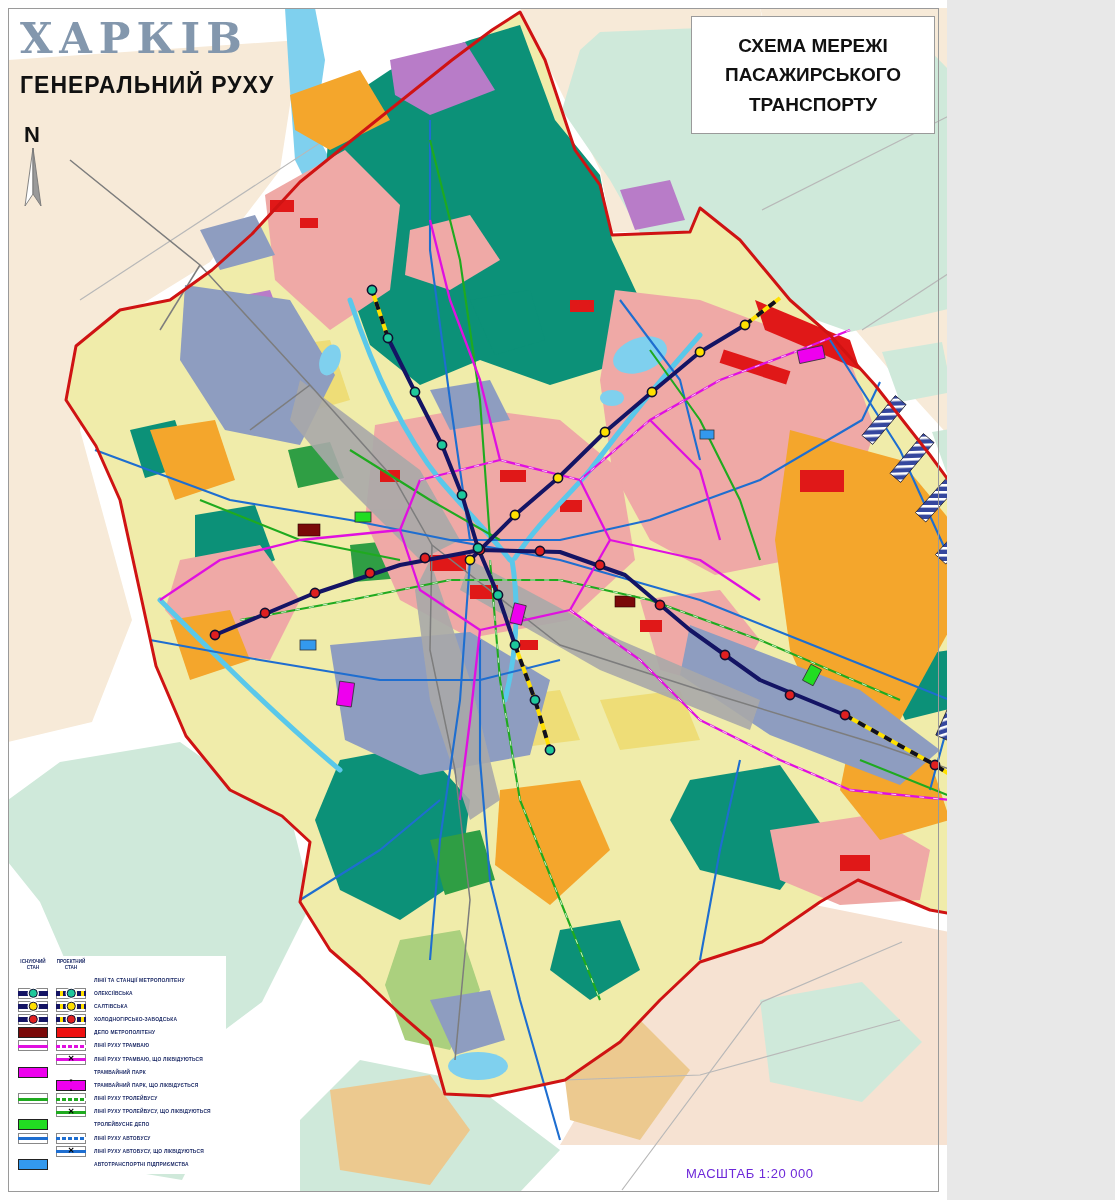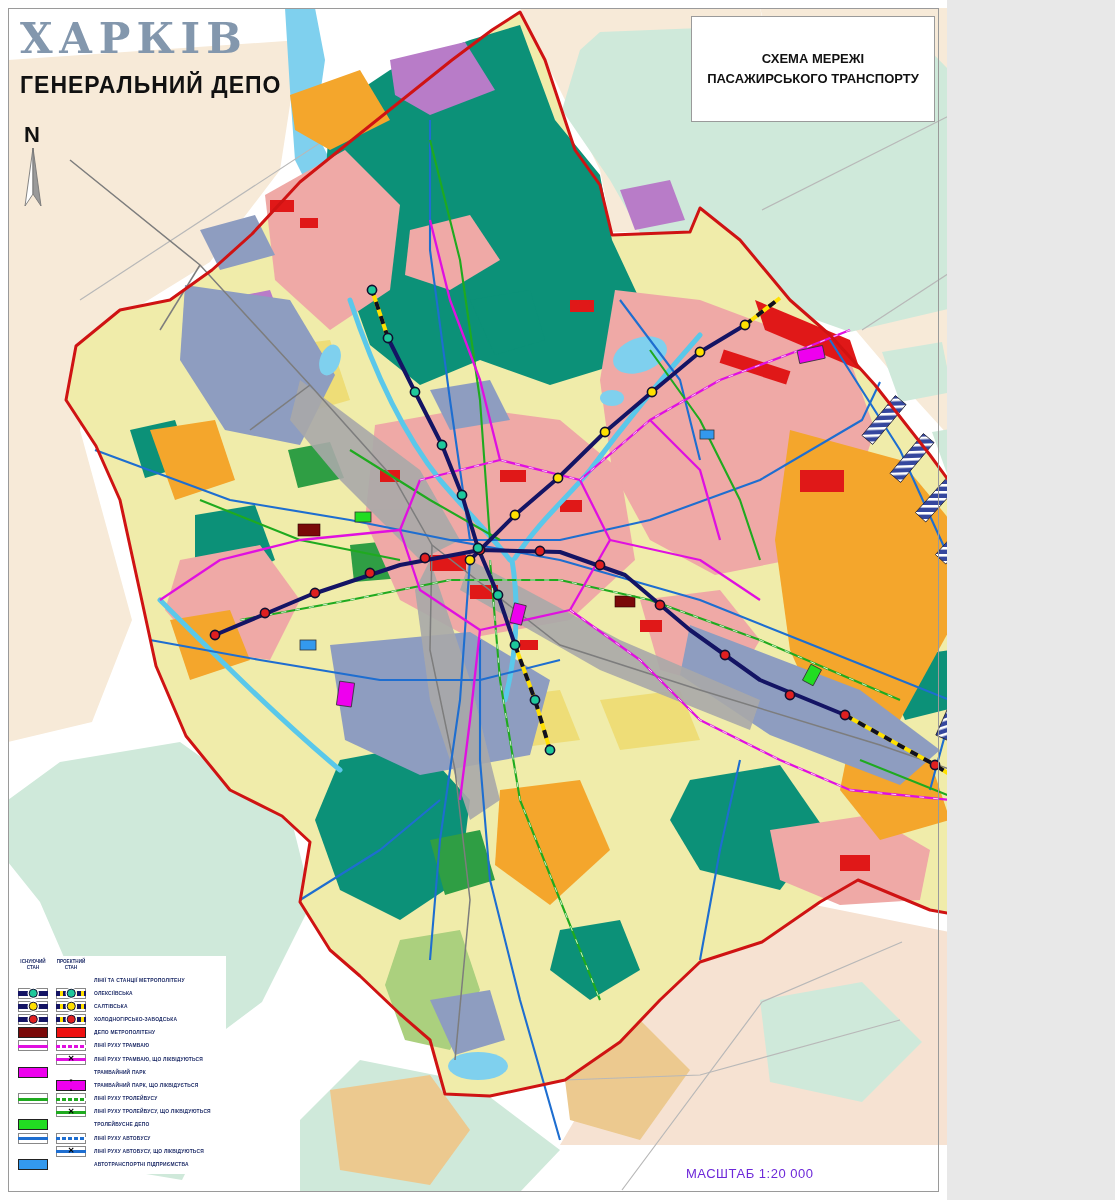--- a/index.html
+++ b/index.html
@@ -9,22 +9,22 @@
   .map-svg{position:absolute;inset:8px;width:1099px;height:1184px;z-index:1;}
 
   
   .title-block{position:absolute;left:20px;top:18px;z-index:40;}
   .city-title{font-family:"DejaVu Serif",serif;font-size:42px;font-weight:bold;letter-spacing:6px;
               color:#8397ad;line-height:1;}
   .plan-title{font-size:23px;font-weight:bold;color:#111;letter-spacing:1px;margin-top:12px;}
   .north{position:absolute;left:22px;top:122px;z-index:40;width:40px;text-align:left;}
   .north .n-label{font-size:22px;font-weight:bold;color:#111;margin-left:2px;}
   .scheme-box{position:absolute;right:12px;top:16px;width:226px;z-index:40;background:#fff;
-              border:1px solid #9a9a9a;padding:32px 8px;text-align:center;
-              font-size:13px;font-weight:bold;color:#111;line-height:1.55;}
+              border:1px solid #9a9a9a;padding:14px 8px;text-align:center;
+              font-size:19px;font-weight:bold;color:#111;line-height:1.55;}
 
   
   .legend{position:absolute;left:14px;top:956px;width:208px;z-index:45;background:#fff;
           padding:3px 2px;color:#1c2a66;}
   .lg-heads{display:flex;margin-bottom:4px;}
   .lg-heads .col-head{width:30px;margin-right:8px;font-size:4.6px;font-weight:bold;
           text-align:center;line-height:1.25;text-transform:uppercase;}
   .lg-heads .col-head:first-child{margin-left:2px;}
   .lg-row{display:flex;align-items:center;height:13.2px;}
   .lg-row.lg-header{height:12px;}
@@ -349,21 +349,21 @@
       875,385 930,455 985,530 1015,585 1038,650 1012,700 1035,745 1052,805 1042,862 1002,884
       988,920 930,910 858,880 820,902 762,942 700,962 660,1000 620,1042 565,1080 490,1096 445,1094
       430,1040 400,1014 360,976 330,950 300,902 310,842 282,816 230,790 186,736 156,666 140,592 120,500
       96,446 66,400 76,346 120,310 170,300 212,270 252,234 300,182 352,140 402,100 452,60 492,30"></polygon>
   </svg>
 
   <div class="frame"></div>
 
   <div class="title-block">
     <div class="city-title">ХАРКІВ</div>
-    <div class="plan-title">ГЕНЕРАЛЬНИЙ ДЕПО</div>
+    <div class="plan-title">ГЕНЕРАЛЬНИЙ РУХУ</div>
   </div>
 
   <div class="north">
     <div class="n-label">N</div>
     <svg width="22" height="62" viewBox="0 0 22 62">
       <polygon points="11,0 3,58 11,46" fill="#ffffff" stroke="#777" stroke-width="0.9"></polygon>
       <polygon points="11,0 19,58 11,46" fill="#9a9a9a" stroke="#777" stroke-width="0.9"></polygon>
     </svg>
   </div>
 

